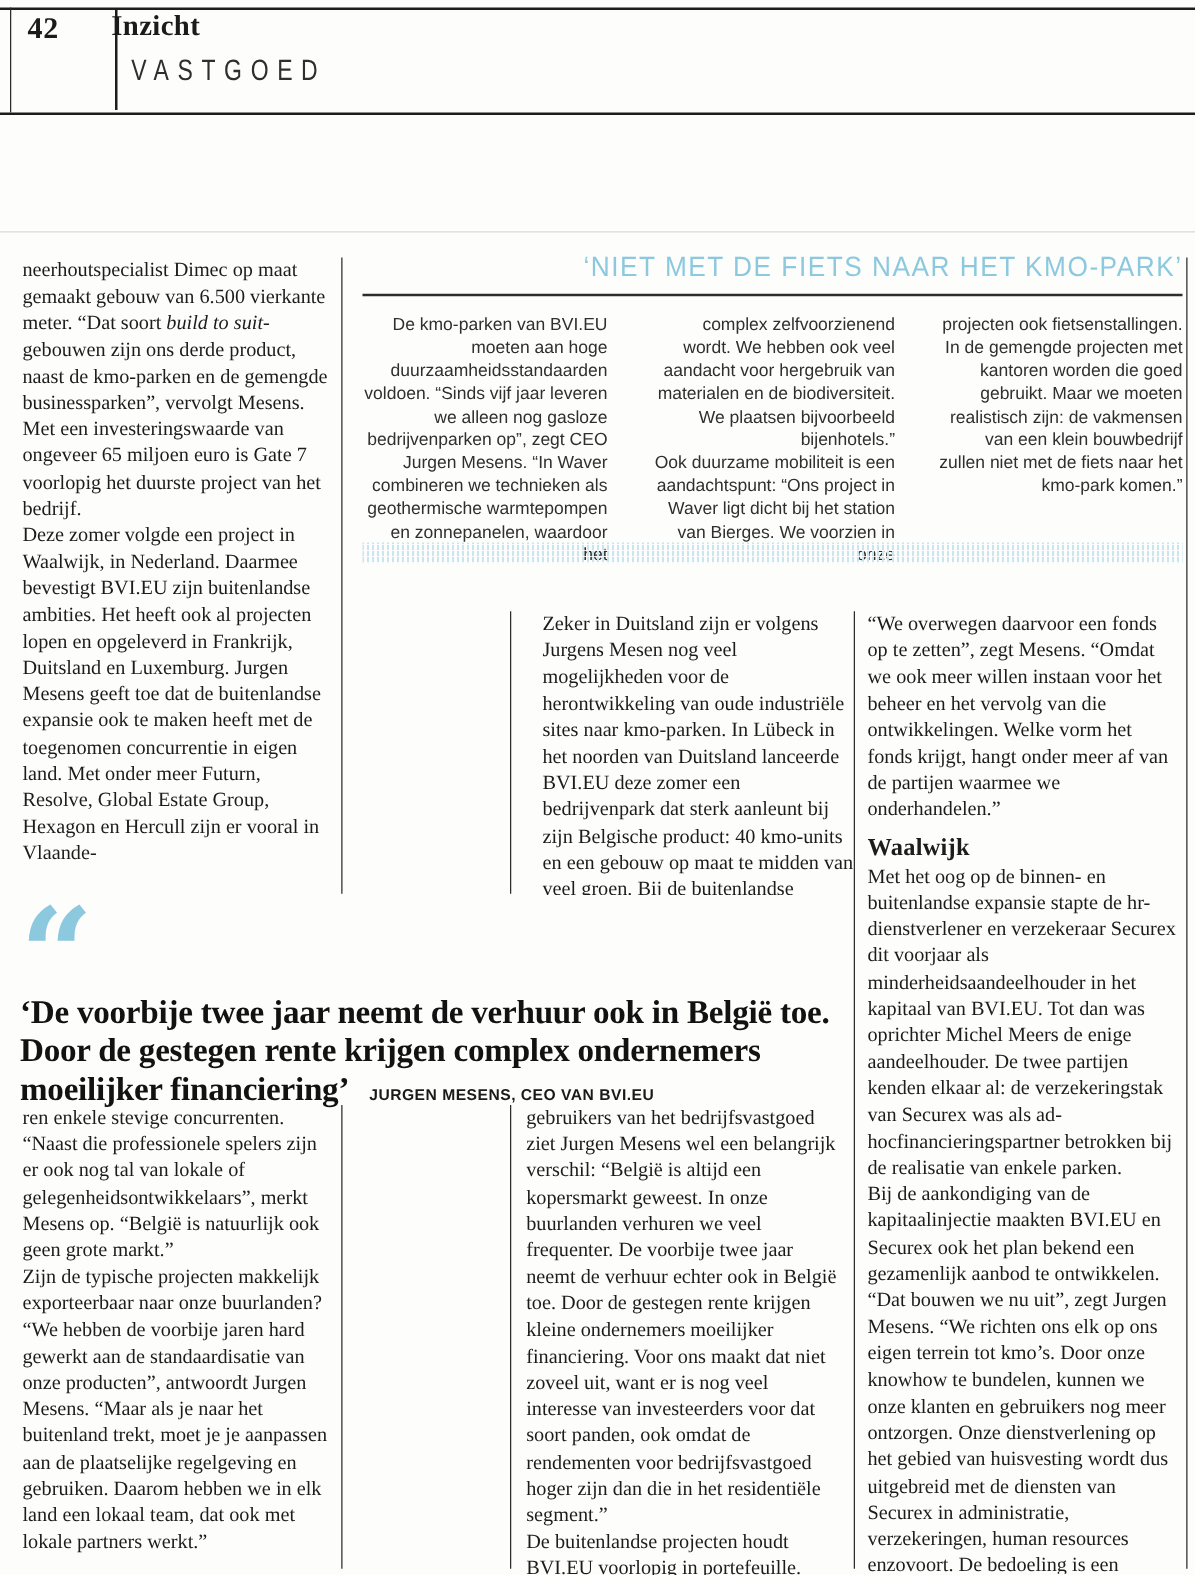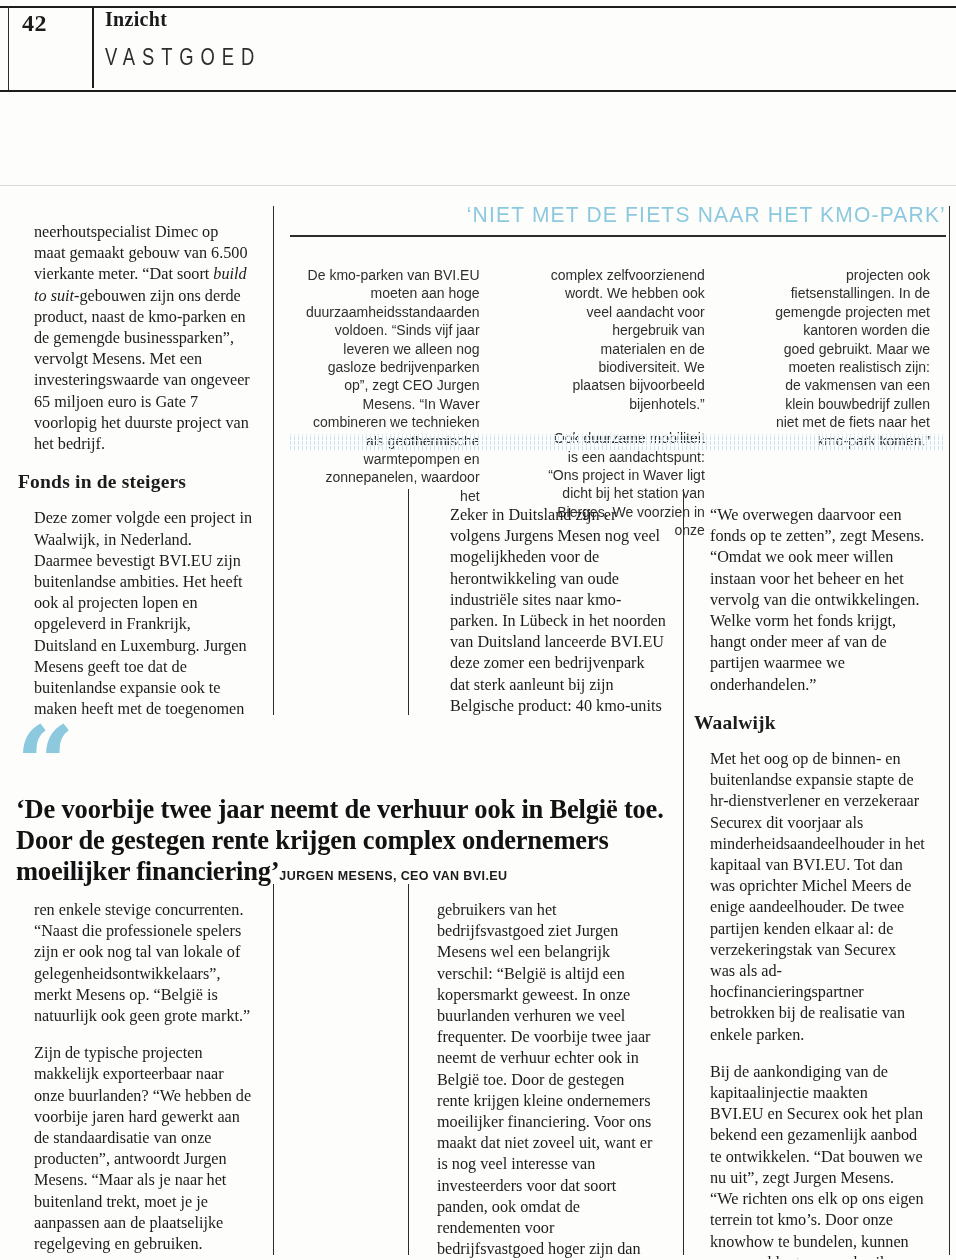--- a/index.html
+++ b/index.html
@@ -8,31 +8,31 @@
     position:relative; width:956px; height:1260px;
     background:#fdfdfc; overflow:hidden;
     font-family:"Liberation Serif", serif; color:#1b1b1b;
   }
   .hline { position:absolute; background:#1d1d1d; }
   .vline { position:absolute; background:#2c2c2c; width:1.4px; }
 
   
   .page-number { position:absolute; left:22px; top:10px; font-size:24px; font-weight:700; letter-spacing:.5px; }
   .header-sep  { position:absolute; left:92px; top:8px; width:1.5px; height:80px; background:#1d1d1d; }
-  .section-title { position:absolute; left:105px; top:8px; font-size:20px; font-weight:700; letter-spacing:.3px; }
+  .section-title { position:absolute; left:89px; top:8px; font-size:23px; font-weight:700; letter-spacing:.3px; }
   .category {
     position:absolute; left:105px; top:44px;
     font-family:"Liberation Sans", sans-serif; font-size:20px; font-weight:400;
     letter-spacing:7.5px; color:#2e2e2e;
     transform:scaleY(1.18) scaleX(.92); transform-origin:top left;
   }
 
   
   .col { position:absolute; font-size:16.2px; line-height:21.2px; color:#1c1c1c; overflow:hidden; }
-  .para { margin:16px; }
+  .para { margin:0; }
   .para + .para { margin-top:0; }
   .subhead { font-size:19.5px; font-weight:700; margin:9px 0 2px; letter-spacing:.2px; }
 
   
   .infobox { position:absolute; left:290px; top:202px; width:656px;text-align:right; }
   .infobox-title {
     font-family:"Liberation Sans", sans-serif; font-size:21px; font-weight:400;
     letter-spacing:1.2px; color:var(--accent,#8cc9df);
     transform:scaleY(1.06); transform-origin:top left; white-space:nowrap;
   }
@@ -52,21 +52,21 @@
   .quote-mark {
     font-family:"DejaVu Serif", serif; font-weight:700;
     font-size:102px; line-height:.92; height:76px; overflow:hidden;
     color:var(--accent,#8cc9df); letter-spacing:-4px;
   }
   .quote-text {
     font-size:26.5px; line-height:31px; font-weight:700; color:#121212; letter-spacing:-.2px;
   }
   .quote-attribution {
     font-family:"Liberation Sans", sans-serif; font-size:12.5px; font-weight:700;
-    letter-spacing:.4px; color:#1a1a1a; margin-left:0; white-space:nowrap;text-align:right;
+    letter-spacing:.4px; color:#1a1a1a; margin-left:16px; white-space:nowrap;text-align:right;
   }
 </style>
 </head>
 <body>
 
 <div class="page">
 
   <div class="hline" style="left:0; top:6px; width:956px; height:2px;"></div>
   <div class="vline" style="left:8px; top:6px; height:84px;"></div>
   <div class="page-number">42</div>
@@ -79,21 +79,20 @@
 
   <div class="vline" style="left:273px; top:206px; height:509px;"></div>
   <div class="vline" style="left:273px; top:884px; height:371px;"></div>
   <div class="vline" style="left:408px; top:489px; height:226px;"></div>
   <div class="vline" style="left:408px; top:884px; height:371px;"></div>
   <div class="vline" style="left:683px; top:489px; height:766px;"></div>
   <div class="vline" style="left:949px; top:206px; height:1049px;"></div>
 
   <div class="col" style="left:18px; top:206px; width:250px; height:512px;">
     <p class="para"><span>neerhoutspecialist Dimec op maat gemaakt gebouw van 6.500 vierkante meter. “Dat soort </span><i>build to suit</i><span>-gebouwen zijn ons derde product, naast de kmo-parken en de gemengde businessparken”, vervolgt Mesens. Met een investeringswaarde van ongeveer 65 miljoen euro is Gate 7 voorlopig het duurste project van het bedrijf.</span></p>
-    <h3 class="subhead">Fonds in de steigers</h3>
     <p class="para">Deze zomer volgde een project in Waalwijk, in Nederland. Daarmee bevestigt BVI.EU zijn buitenlandse ambities. Het heeft ook al projecten lopen en opgeleverd in Frankrijk, Duitsland en Luxemburg. Jurgen Mesens geeft toe dat de buitenlandse expansie ook te maken heeft met de toegenomen concurrentie in eigen land. Met onder meer Futurn, Resolve, Global Estate Group, Hexagon en Hercull zijn er vooral in Vlaande-</p>
   </div>
 
   <div class="infobox">
     <div class="infobox-title">‘NIET MET DE FIETS NAAR HET KMO-PARK’</div>
     <div class="infobox-rule"></div>
     <div class="infobox-cols">
       <div class="infobox-col">
         <p class="para">De kmo-parken van BVI.EU moeten aan hoge duurzaamheidsstandaarden voldoen. “Sinds vijf jaar leveren we alleen nog gasloze bedrijvenparken op”, zegt CEO Jurgen Mesens. “In Waver combineren we technieken als geothermische warmtepompen en zonnepanelen, waardoor het</p>
       </div>

